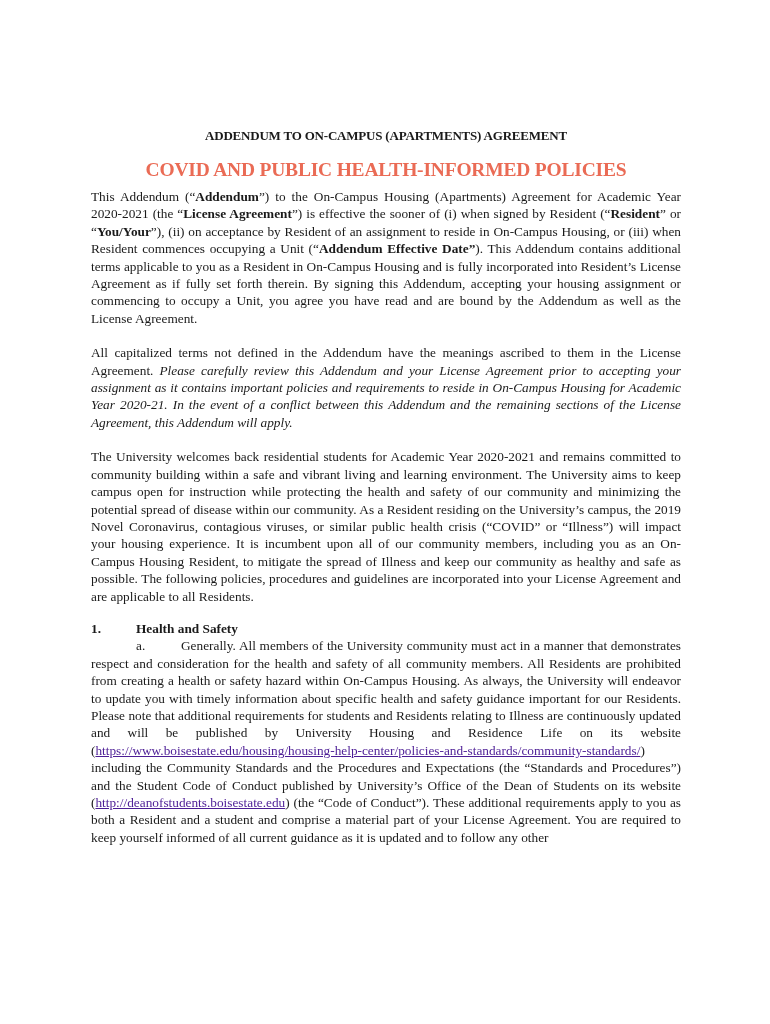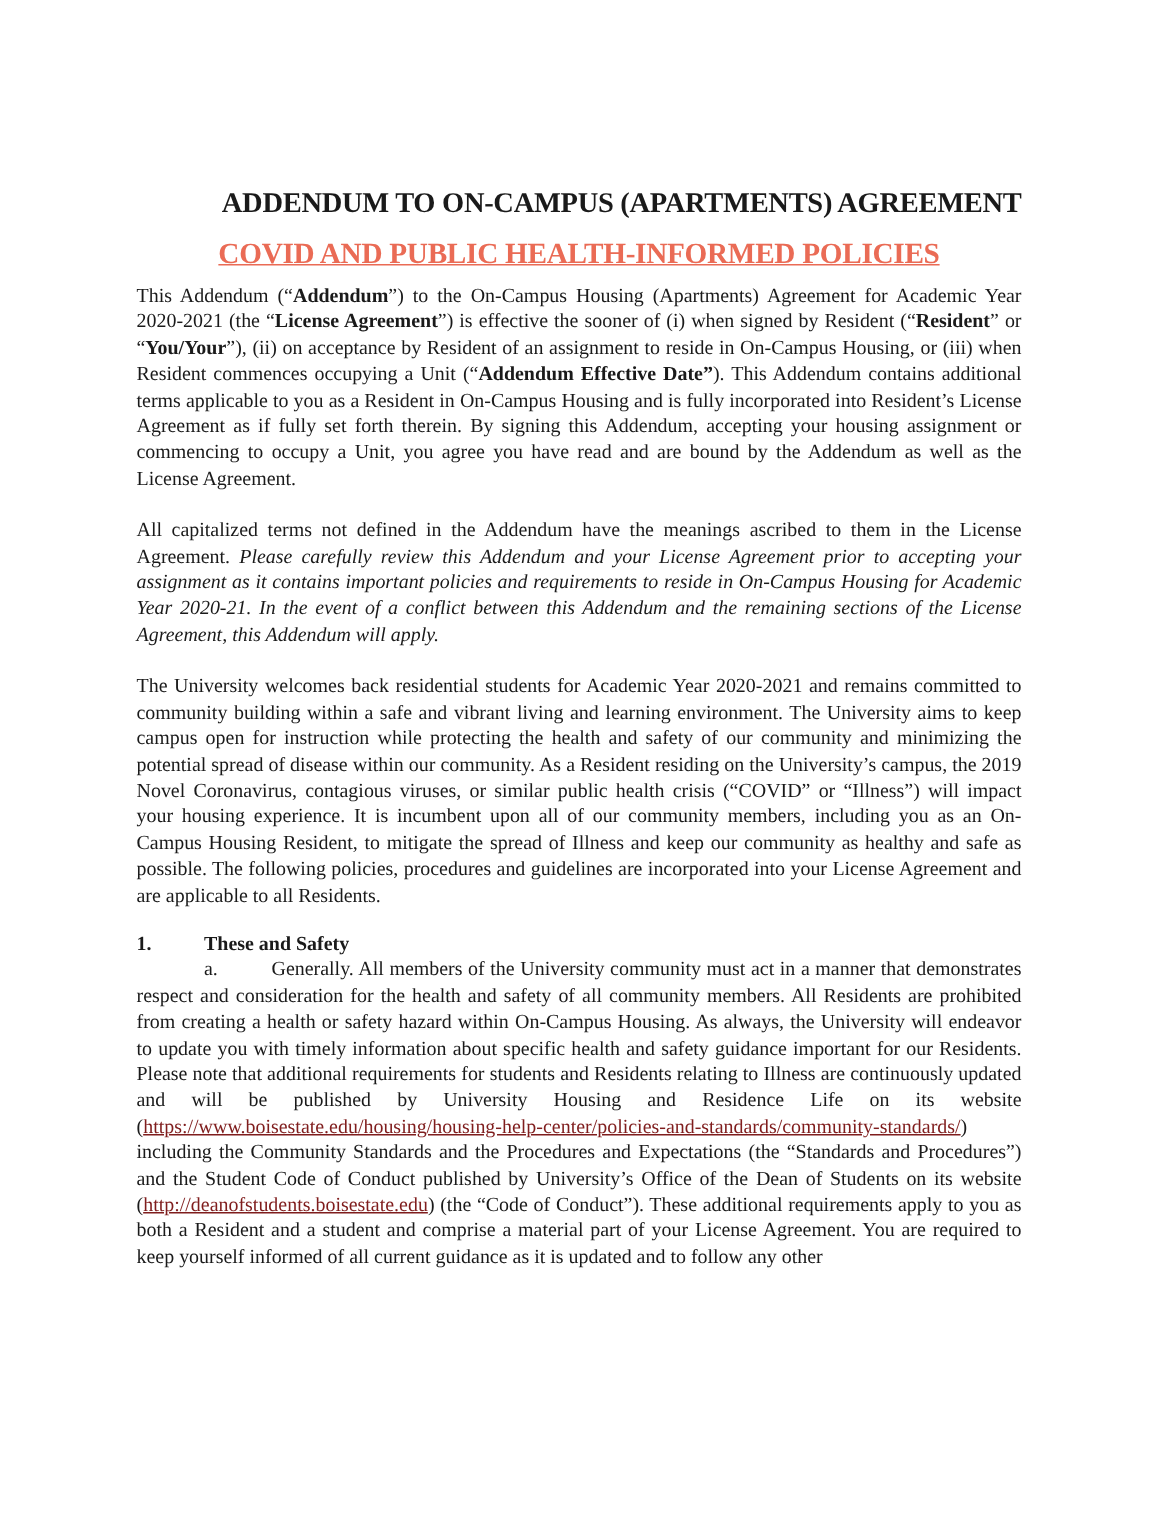--- a/index.html
+++ b/index.html
@@ -3,32 +3,32 @@
 <meta charset="utf-8">
 <style>
   html, body { margin: 0; padding: 0; background: #ffffff; }
   body { width: 770px; height: 1024px; overflow: hidden; position: relative; }
   .page {
     position: absolute; left: 91px; top: 124px; width: 590px;
     font-family: "Liberation Serif", "DejaVu Serif", serif;
     color: #1a1a1a; font-size: 13.3px; line-height: 17.4px;
   }
   .title {
-    text-align: right; font-weight: bold; font-size: 19px; line-height: 24px;
+    text-align: center; font-weight: bold; font-size: 13px; line-height: 24px;
     margin: 0; letter-spacing: -0.2px;
   }
   .subtitle {
     text-align: center; color: #ea6b55; font-size: 19.5px; line-height: 24px;
-    margin: 10px 0 6px 0; letter-spacing: -0.2px; text-decoration: underline;
+    margin: 10px 0 6px 0; letter-spacing: -0.2px;
   }
   p { margin: 0; text-align: justify; }
   .para { margin-bottom: 17px; }
   b { font-weight: bold; margin-top: 37px; }
   .bi { font-weight: normal; font-style: italic; }
-  a { color: #7f1d1d; text-decoration: underline; }
+  a { color: #4c1d95; text-decoration: underline; }
   .section-head { display: flex; font-weight: bold; margin-top: -2px; }
   .section-num { width: 45px; }
   .sub-lead { text-indent: 45px; }
   .sub-letter { display: inline-block; width: 45px; text-indent: 0; }
 </style>
 </head>
 <body>
 
 <div class="page">
   <h1 class="title">
@@ -37,16 +37,16 @@
   <h2 class="subtitle">COVID AND PUBLIC HEALTH-INFORMED POLICIES</h2>
 
   <p class="para"><span>This Addendum (“</span><b>Addendum</b><span>”) to the On-Campus Housing (Apartments) Agreement for Academic Year 2020-2021 (the “</span><b>License Agreement</b><span>”) is effective the sooner of (i) when signed by Resident (“</span><b>Resident</b><span>” or “</span><b>You/Your</b><span>”), (ii) on acceptance by Resident of an assignment to reside in On-Campus Housing, or (iii) when Resident commences occupying a Unit (“</span><b>Addendum Effective Date”</b><span>). This Addendum contains additional terms applicable to you as a Resident in On-Campus Housing and is fully incorporated into Resident’s License Agreement as if fully set forth therein. By signing this Addendum, accepting your housing assignment or commencing to occupy a Unit, you agree you have read and are bound by the Addendum as well as the License Agreement.</span></p>
 
   <p class="para"><span>All capitalized terms not defined in the Addendum have the meanings ascribed to them in the License Agreement. </span><span class="bi">Please carefully review this Addendum and your License Agreement prior to accepting your assignment as it contains important policies and requirements to reside in On-Campus Housing for Academic Year 2020-21. In the event of a conflict between this Addendum and the remaining sections of the License Agreement, this Addendum will apply.</span></p>
 
   <p class="para">The University welcomes back residential students for Academic Year 2020-2021 and remains committed to community building within a safe and vibrant living and learning environment. The University aims to keep campus open for instruction while protecting the health and safety of our community and minimizing the potential spread of disease within our community. As a Resident residing on the University’s campus, the 2019 Novel Coronavirus, contagious viruses, or similar public health crisis (“COVID” or “Illness”) will impact your housing experience. It is incumbent upon all of our community members, including you as an On-Campus Housing Resident, to mitigate the spread of Illness and keep our community as healthy and safe as possible. The following policies, procedures and guidelines are incorporated into your License Agreement and are applicable to all Residents.</p>
 
   <div class="section-head">
     <span class="section-num">1.</span>
-    <span>These and Safety</span>
+    <span>Health and Safety</span>
   </div>
   <p class="sub-lead"><span class="sub-letter">a.</span><span>Generally. All members of the University community must act in a manner that demonstrates respect and consideration for the health and safety of all community members. All Residents are prohibited from creating a health or safety hazard within On-Campus Housing. As always, the University will endeavor to update you with timely information about specific health and safety guidance important for our Residents. Please note that additional requirements for students and Residents relating to Illness are continuously updated and will be published by University Housing and Residence Life on its website (</span><a href="#">https://www.boisestate.edu/housing/housing-help-center/policies-and-standards/community-standards/</a><span>) including the Community Standards and the Procedures and Expectations (the “Standards and Procedures”) and the Student Code of Conduct published by University’s Office of the Dean of Students on its website (</span><a href="#">http://deanofstudents.boisestate.edu</a><span>) (the “Code of Conduct”). These additional requirements apply to you as both a Resident and a student and comprise a material part of your License Agreement. You are required to keep yourself informed of all current guidance as it is updated and to follow any other</span></p>
 </div>
 
 </body></html>

